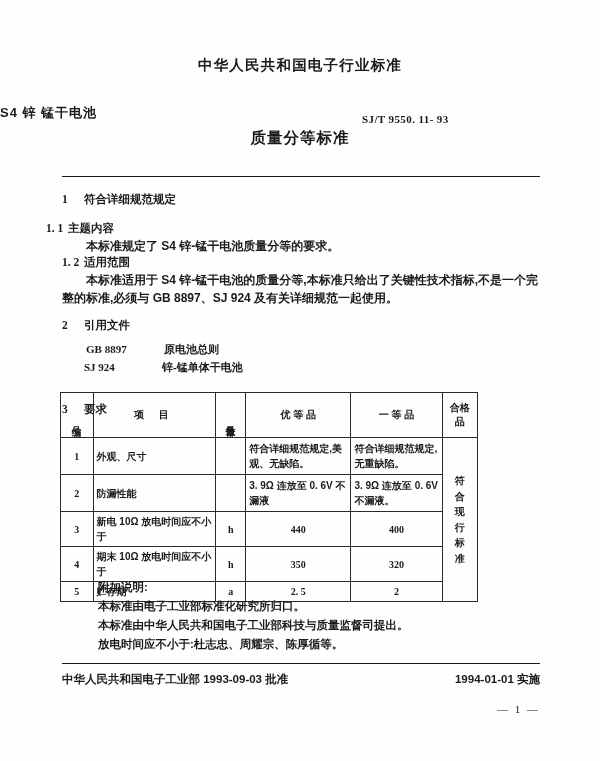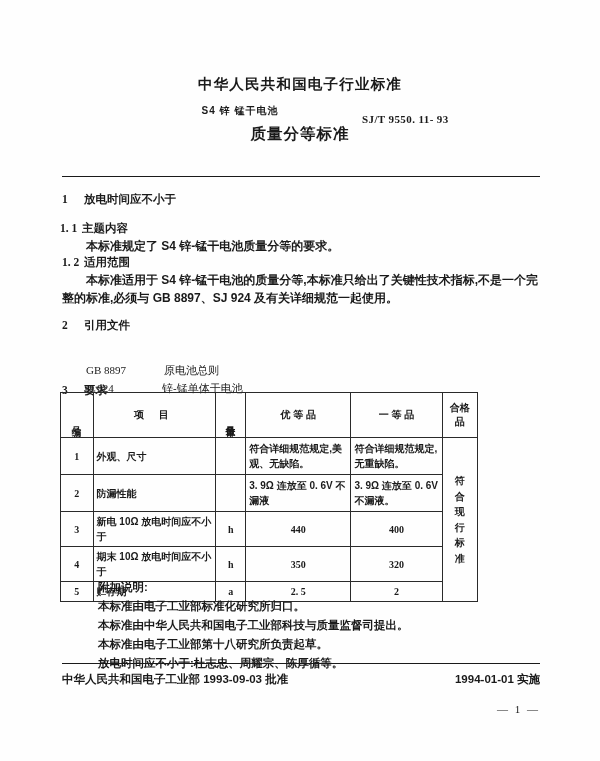--- a/index.html
+++ b/index.html
@@ -20,37 +20,37 @@
     position: absolute;
     left: 0; top: 0;
     width: 600px;
     height: 761px;
     background: #fefefe;
   }
 
   
   .doc-org {
     position: absolute;
-    left: 0; top: 75px;
+    left: 0; top: 56px;
     width: 600px;
     text-align: center;
     font-size: 14.5px;
     font-weight: bold;
     letter-spacing: 1.2px;
     font-family: "Liberation Sans", "DejaVu Sans", sans-serif;
   }
 
   .title-wrap {
     position: absolute;
     left: 0; top: 104px;
     width: 600px;
   }
   .doc-title-line1 {
-    text-align: center;
-    font-size: 10px;
+    text-align: left;
+    font-size: 13px;
     font-weight: bold;
     letter-spacing: 1px;
     font-family: "Liberation Sans", "DejaVu Sans", sans-serif;
     padding-right: 120px;
   }
   .doc-title-line2 {
     text-align: center;
     font-size: 15.5px;
     font-weight: bold;
     letter-spacing: 1px;
@@ -97,24 +97,23 @@
   .para {
     position: absolute;
     font-size: 12px;
     font-family: "Liberation Sans", "DejaVu Sans", sans-serif;
     line-height: 17px;
     font-weight: bold;
   }
   .ref-row {
     position: absolute;
     font-size: 11px;
-    font-weight: normal;
+    font-weight: bold;
     font-family: "Liberation Sans", "DejaVu Sans", sans-serif;
     white-space: nowrap;
-    margin-top: 21px;
   }
   .ref-code {
     display: inline-block;
     width: 78px;
     font-family: "Liberation Serif", "DejaVu Serif", serif;
   }
 
   
   .spec-table {
     position: absolute;
@@ -225,24 +224,24 @@
     <div class="doc-title-line1">S4 锌  锰干电池</div>
     <div class="doc-title-line2">质量分等标准</div>
   </div>
   <div class="std-number">SJ/T 9550. 11- 93</div>
 
   <div class="rule-top"></div>
 
   <div class="body-area">
 
     <div class="sec-head" style="left:62px; top:192px;">
-      <span class="sec-num">1</span><span>放电时间应不小于</span>
-    </div>
-
-    <div class="sec-head" style="left:60px; top:221px;">
+      <span class="sec-num">1</span><span>符合详细规范规定</span>
+    </div>
+
+    <div class="sec-head" style="left:46px; top:221px;">
       <span class="sec-num">1. 1</span><span>主题内容</span>
     </div>
     <div class="para" style="left:86px; top:238px;">本标准规定了 S4 锌-锰干电池质量分等的要求。</div>
 
     <div class="sec-head" style="left:62px; top:255px;">
       <span class="sec-num">1. 2</span><span>适用范围</span>
     </div>
     <div class="para" style="left:86px; top:272px;">本标准适用于 S4 锌-锰干电池的质量分等,本标准只给出了关键性技术指标,不是一个完</div>
     <div class="para" style="left:62px; top:290px;">整的标准,必须与 GB 8897、SJ 924 及有关详细规范一起使用。</div>
 
@@ -250,21 +249,21 @@
       <span class="sec-num">2</span><span>引用文件</span>
     </div>
 
     <div class="ref-row" style="left:86px; top:342px;">
       <span class="ref-code">GB 8897</span><span>原电池总则</span>
     </div>
     <div class="ref-row" style="left:84px; top:360px;">
       <span class="ref-code">SJ 924</span><span>锌-锰单体干电池</span>
     </div>
 
-    <div class="sec-head" style="left:62px; top:383px;">
+    <div class="sec-head" style="left:62px; top:402px;">
       <span class="sec-num">3</span><span>要求</span>
     </div>
   </div>
 
   <table class="spec-table">
     <thead>
       <tr>
         <td class="col-no">
           <span class="vert-text">编号</span>
         </td>
@@ -323,21 +322,20 @@
         <td class="cell-num">2. 5</td>
         <td class="cell-num">2</td>
       </tr>
     </tbody>
   </table>
 
   <div class="notes">
     <div>附加说明:</div>
     <div>本标准由电子工业部标准化研究所归口。</div>
     <div>本标准由中华人民共和国电子工业部科技与质量监督司提出。</div>
-    <div>本标准由电子工业部第十八研究所负责起草。</div>
     <div>放电时间应不小于:杜志忠、周耀宗、陈厚循等。</div>
   </div>
 
   <div class="rule-bottom"></div>
 
   <div class="footer">
     <span>中华人民共和国电子工业部 1993-09-03 批准</span>
     <span>1994-01-01 实施</span>
   </div>
 

